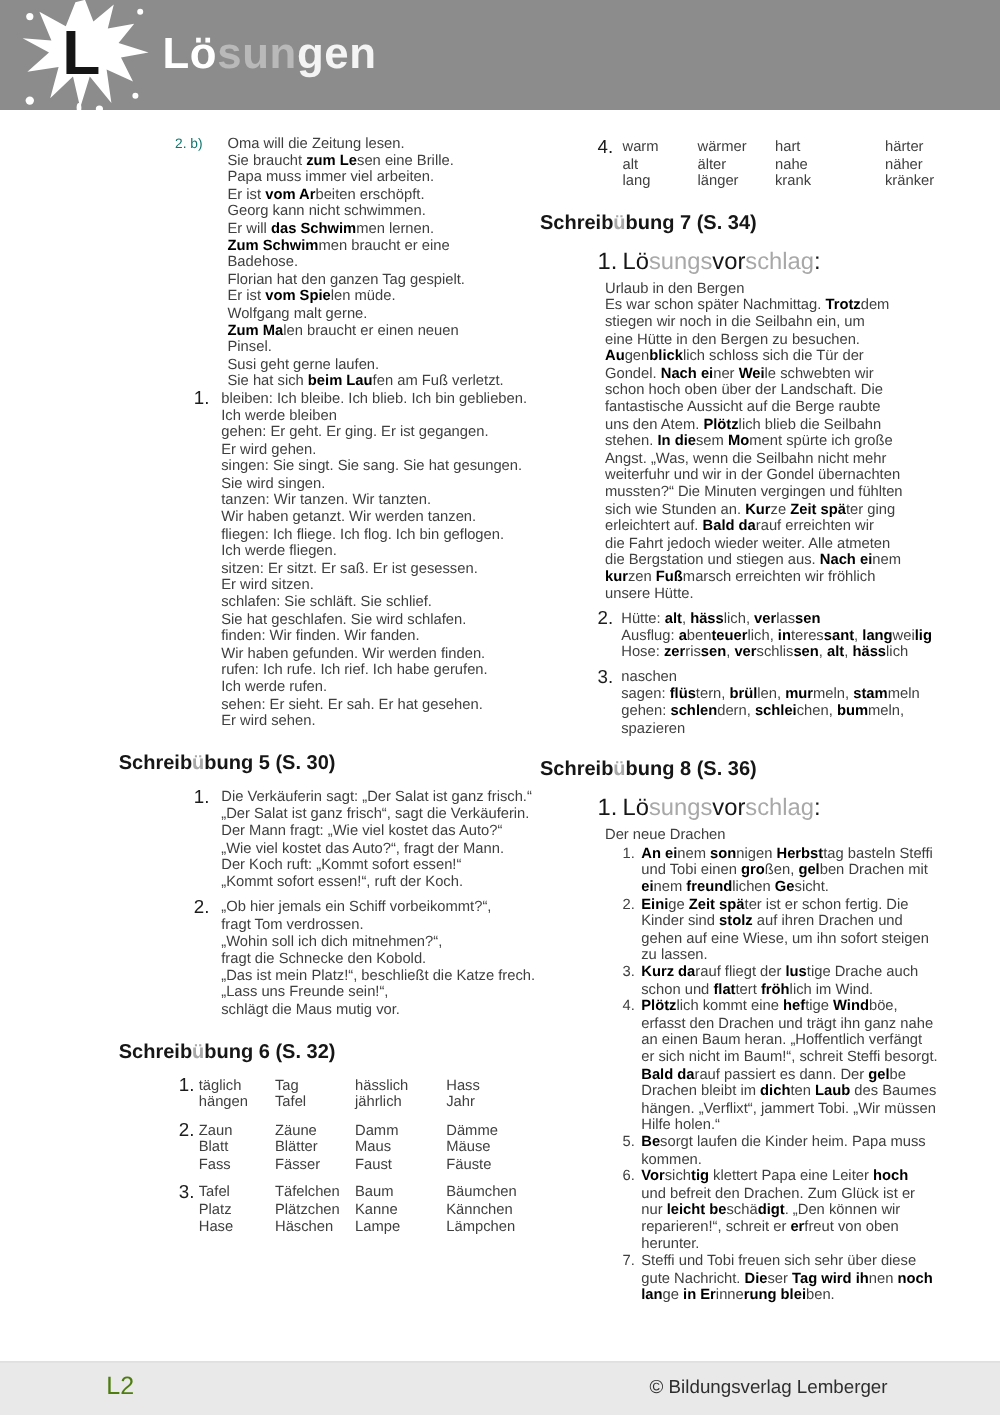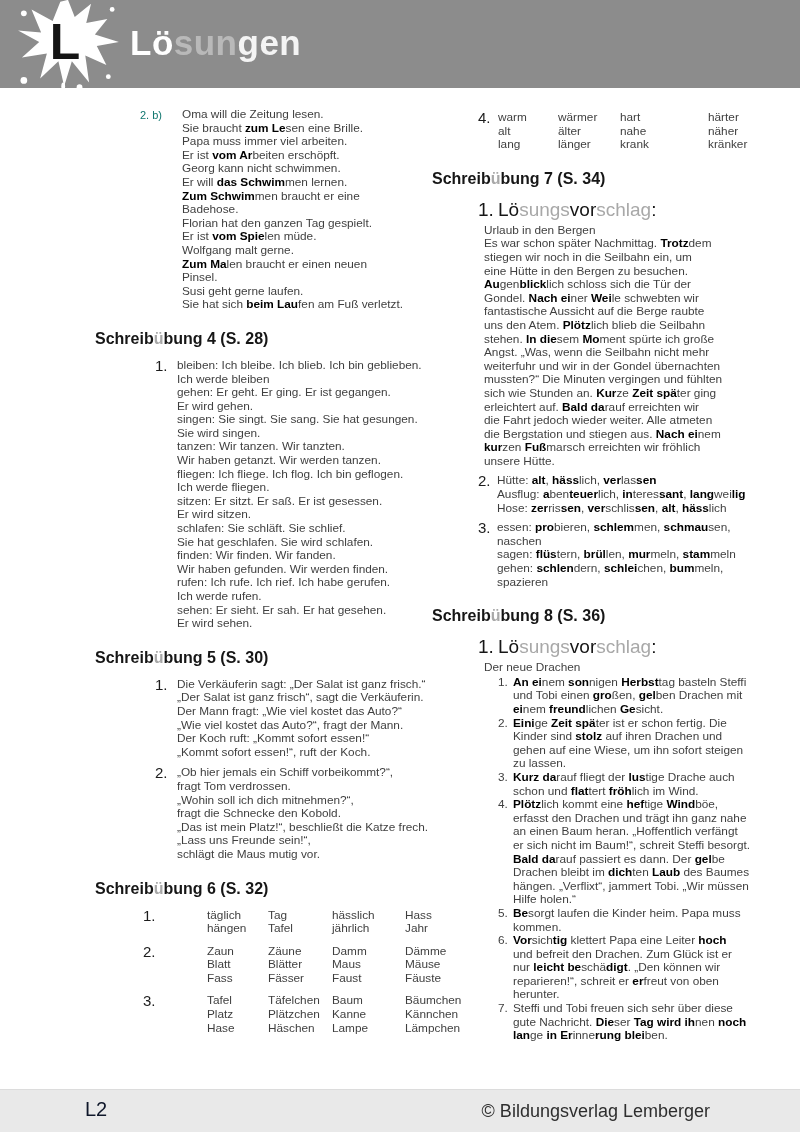--- a/index.html
+++ b/index.html
@@ -17,40 +17,40 @@
   .b{font-weight:bold;color:#000;}
   h2.su{font-size:16px;font-weight:bold;color:#161616;margin:16px 0 9px 0;line-height:22px;white-space:nowrap;}
   .exrow{display:flex;margin-left:45px;}
   .exrow .bignum{width:42px;flex:none;font-size:11px;color:#0f766e;line-height:14px;}
   .item{display:flex;margin-left:60px;margin-bottom:7px;}
   .item .num{width:22px;flex:none;font-size:15px;color:#1c1c1c;line-height:14px;}
   .lines{flex:1;}
   .item.table{margin-left:48px;margin-bottom:9px;}
   .item.table .num{width:16px;}
   .trow{display:grid;}
-  .left-grid .trow{grid-template-columns:61px 64px 73px auto;margin-left:48px;}
+  .left-grid .trow{grid-template-columns:61px 64px 73px auto;}
   .right-grid .trow{grid-template-columns:60px 62px 88px auto;}
   .tcell{white-space:nowrap;}
   
   .item4{display:flex;margin-left:46px;margin-top:3px;}
   .item4 .num{width:20px;flex:none;font-size:15px;color:#1c1c1c;line-height:14px;}
   .solution{display:flex;margin-left:46px;font-size:19px;line-height:21px;color:#161616;margin-bottom:4px;white-space:nowrap;}
   .solution .snum{width:20px;flex:none;}
   .block{margin-left:52px;}
   .story-title{white-space:nowrap;}
   .item.r{margin-left:46px;margin-top:6px;margin-bottom:6px;}
   .item.r .num{width:19px;}
   .numlist{margin-left:66px;margin-top:1px;}
   .nitem{display:flex;}
   .nitem .lnum{width:15px;flex:none;}
   .nbody{flex:1;}
   
   .footer{position:absolute;left:0;top:1089px;width:800px;height:43px;background:#e9e9e9;border-top:1px solid #dcdcdc;}
-  .page-num{position:absolute;left:85px;top:8px;font-size:20px;color:#0f172a;}
-  .copyright{position:absolute;right:90px;top:11px;font-size:18px;color:#2e2e2e;white-space:nowrap;}
+  .page-num{position:absolute;left:85px;top:8px;font-size:20px;color:#4d7c0f;}
+  .copyright{position:absolute;right:90px;top:11px;font-size:15px;color:#2e2e2e;white-space:nowrap;}
 </style>
 </head>
 <body>
 
 <div class="page">
 
   <div class="header">
     <svg class="splat" width="128" height="96" viewBox="0 0 120 100">
       <polygon fill="#ffffff" points="60,4 67,22 84,8 79,28 101,24 88,40 113,48 90,52 100,72 78,62 82,90 64,68 56,94 50,68 31,86 38,60 12,64 30,48 8,36 32,38 22,14 44,26 52,6"></polygon>
       <circle cx="14" cy="18" r="3" fill="#ffffff"></circle>
@@ -81,21 +81,20 @@
           <div class="line"><span>Er ist </span><span class="b">vom Spie</span><span>len müde.</span></div>
           <div class="line"><span>Wolfgang malt gerne.</span></div>
           <div class="line"><span class="b">Zum Ma</span><span>len braucht er einen neuen</span></div>
           <div class="line"><span>Pinsel.</span></div>
           <div class="line"><span>Susi geht gerne laufen.</span></div>
           <div class="line"><span>Sie hat sich </span><span class="b">beim Lau</span><span>fen am Fuß verletzt.</span></div>
         </div>
     </div>
 
     <section>
-      <h2 class="su"><span>Schreib</span><span style="color: rgb(168, 168, 168);">ü</span><span>bung 4 (S. 28)</span></h2>
       <div class="item">
         <span class="num">1.</span>
         <div class="lines">
             <div class="line"><span>bleiben: Ich bleibe. Ich blieb. Ich bin geblieben.</span></div>
             <div class="line"><span>Ich werde bleiben</span></div>
             <div class="line"><span>gehen: Er geht. Er ging. Er ist gegangen.</span></div>
             <div class="line"><span>Er wird gehen.</span></div>
             <div class="line"><span>singen: Sie singt. Sie sang. Sie hat gesungen.</span></div>
             <div class="line"><span>Sie wird singen.</span></div>
             <div class="line"><span>tanzen: Wir tanzen. Wir tanzten.</span></div>
@@ -245,20 +244,21 @@
         <span><span>Lö</span><span style="color: rgb(168, 168, 168);">sungs</span><span>vor</span><span style="color: rgb(168, 168, 168);">schlag</span><span>:</span></span>
       </div>
       <div class="block">
         <div class="line story-title">Urlaub in den Bergen</div>
         <div>
             <div class="line"><span>Es war schon später Nachmittag. </span><span class="b">Trotz</span><span>dem</span></div>
             <div class="line"><span>stiegen wir noch in die Seilbahn ein, um</span></div>
             <div class="line"><span>eine Hütte in den Bergen zu besuchen.</span></div>
             <div class="line"><span class="b">Au</span><span>gen</span><span class="b">blick</span><span>lich schloss sich die Tür der</span></div>
             <div class="line"><span>Gondel. </span><span class="b">Nach ei</span><span>ner </span><span class="b">Wei</span><span>le schwebten wir</span></div>
+            <div class="line"><span>schon hoch oben über der Landschaft. Die</span></div>
             <div class="line"><span>fantastische Aussicht auf die Berge raubte</span></div>
             <div class="line"><span>uns den Atem. </span><span class="b">Plötz</span><span>lich blieb die Seilbahn</span></div>
             <div class="line"><span>stehen. </span><span class="b">In die</span><span>sem </span><span class="b">Mo</span><span>ment spürte ich große</span></div>
             <div class="line"><span>Angst. „Was, wenn die Seilbahn nicht mehr</span></div>
             <div class="line"><span>weiterfuhr und wir in der Gondel übernachten</span></div>
             <div class="line"><span>mussten?“ Die Minuten vergingen und fühlten</span></div>
             <div class="line"><span>sich wie Stunden an. </span><span class="b">Kur</span><span>ze </span><span class="b">Zeit spä</span><span>ter ging</span></div>
             <div class="line"><span>erleichtert auf. </span><span class="b">Bald da</span><span>rauf erreichten wir</span></div>
             <div class="line"><span>die Fahrt jedoch wieder weiter. Alle atmeten</span></div>
             <div class="line"><span>die Bergstation und stiegen aus. </span><span class="b">Nach ei</span><span>nem</span></div>
@@ -270,21 +270,20 @@
         <span class="num">2.</span>
         <div class="lines">
             <div class="line"><span>Hütte: </span><span class="b">alt</span><span>, </span><span class="b">häss</span><span>lich, </span><span class="b">ver</span><span>las</span><span class="b">sen</span></div>
             <div class="line"><span>Ausflug: </span><span class="b">a</span><span>ben</span><span class="b">teuer</span><span>lich, </span><span class="b">in</span><span>teres</span><span class="b">sant</span><span>, </span><span class="b">lang</span><span>wei</span><span class="b">lig</span></div>
             <div class="line"><span>Hose: </span><span class="b">zer</span><span>ris</span><span class="b">sen</span><span>, </span><span class="b">ver</span><span>schlis</span><span class="b">sen</span><span>, </span><span class="b">alt</span><span>, </span><span class="b">häss</span><span>lich</span></div>
           </div>
       </div>
       <div class="item r">
         <span class="num">3.</span>
         <div class="lines">
-            <div class="line"><span>essen: </span><span class="b">pro</span><span>bieren, </span><span class="b">schlem</span><span>men, </span><span class="b">schmau</span><span>sen,</span></div>
             <div class="line"><span>naschen</span></div>
             <div class="line"><span>sagen: </span><span class="b">flüs</span><span>tern, </span><span class="b">brül</span><span>len, </span><span class="b">mur</span><span>meln, </span><span class="b">stam</span><span>meln</span></div>
             <div class="line"><span>gehen: </span><span class="b">schlen</span><span>dern, </span><span class="b">schlei</span><span>chen, </span><span class="b">bum</span><span>meln,</span></div>
             <div class="line"><span>spazieren</span></div>
           </div>
       </div>
     </section>
 
     <section>
       <h2 class="su"><span>Schreib</span><span style="color: rgb(168, 168, 168);">ü</span><span>bung 8 (S. 36)</span></h2>

